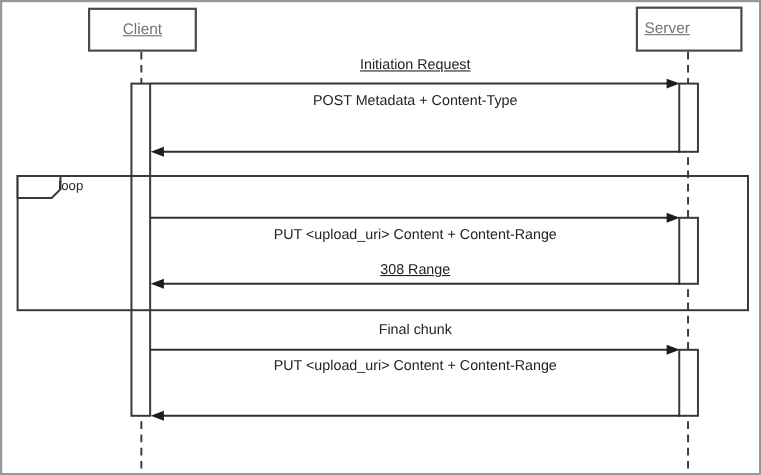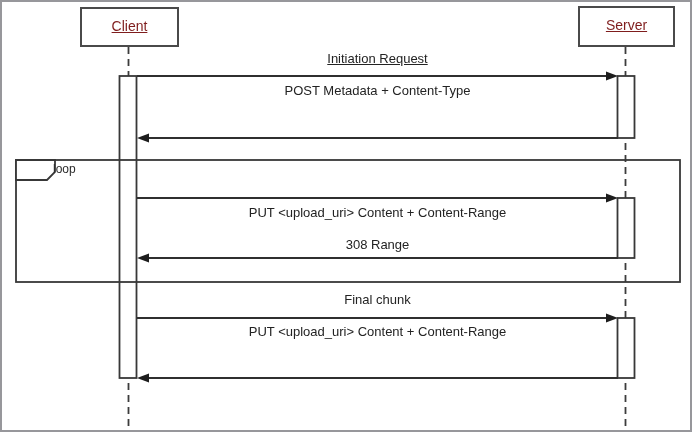--- a/index.html
+++ b/index.html
@@ -29,21 +29,21 @@
     color: #232323;
     font-size: 13px;
     line-height: 16px;
     height: 16px;
     text-align: center;
     white-space: nowrap;
   }
   .actor-label {
     font-size: 14px;
     text-decoration: underline;
-    color: #7f1d1d;
+    color: #737373;
   }
   .msg {
     left: 135px;
     width: 481px;
   }
   .loop-label {
     font-size: 12px;
     line-height: 15px;
     height: 15px;
     text-align: left;
@@ -112,26 +112,26 @@
       <line x1="135" y1="316" x2="607" y2="316" stroke="#2f2f2f" stroke-width="1.8"></line>
       <polygon points="616,316 604,311.5 604,320.5" fill="#1d1d1d"></polygon>
     </g>
     <g>
       <line x1="146" y1="376" x2="616" y2="376" stroke="#2f2f2f" stroke-width="1.8"></line>
       <polygon points="135,376 147,371.5 147,380.5" fill="#1d1d1d"></polygon>
     </g>
   </svg>
 
   <div class="label actor-label" style="left:79px; top:16px; width:97px;">Client</div>
-  <div class="label actor-label" style="left:577px; top:15px; width:95px;">Server</div>
+  <div class="label actor-label" style="left:557px; top:15px; width:95px;">Server</div>
 
   <div class="label loop-label" style="left:18px; top:160px; width:33px;">loop</div>
 
   <div class="label msg" style="top:49px;text-decoration:underline;">Initiation Request</div>
   <div class="label msg" style="top:81px;">POST Metadata + Content-Type</div>
 
   <div class="label msg" style="top:203px;">PUT &lt;upload_uri&gt; Content + Content-Range</div>
-  <div class="label msg" style="top:235px;">308 Range</div>
+  <div class="label msg" style="top:235px;text-decoration:underline;">308 Range</div>
 
   <div class="label msg" style="top:290px;">Final chunk</div>
   <div class="label msg" style="top:322px;">PUT &lt;upload_uri&gt; Content + Content-Range</div>
 
 </div>
 
 </body></html>

